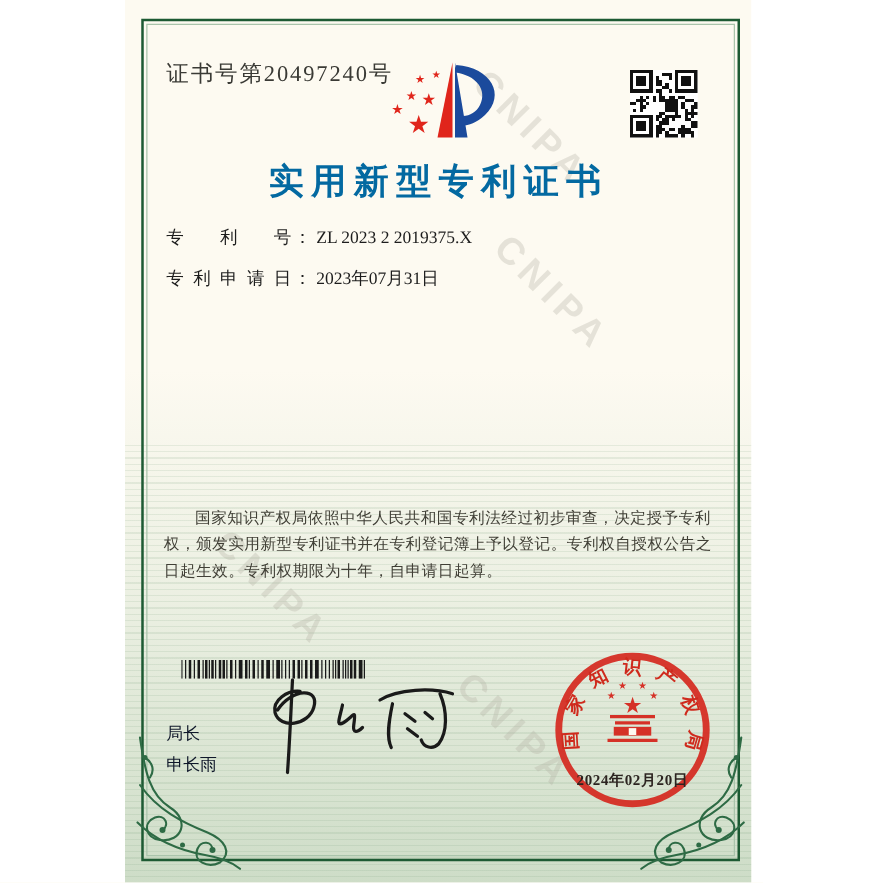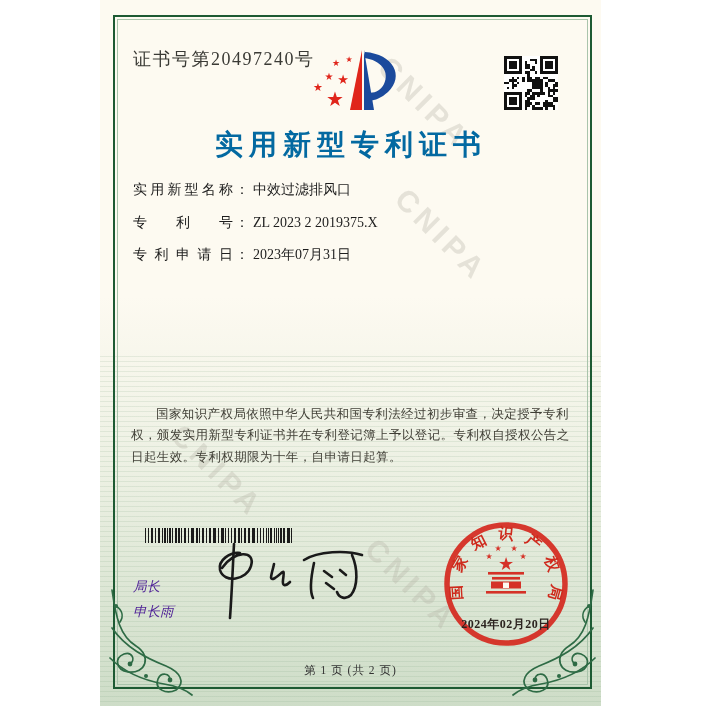--- a/index.html
+++ b/index.html
@@ -57,21 +57,21 @@
   .grant-2 .flabel{width:82px;}
   .paras{position:absolute;left:31px;right:26px;top:404px;}
   .paras p{
     margin:0 0 5px;font-size:12.5px;line-height:1.7;text-indent:2em;
     color:#403f36;letter-spacing:0.4px;
   }
   .barcode{position:absolute;left:45px;top:528px;width:152px;height:15px;}
   .signer{
     position:absolute;left:33px;top:574px;
     font-family:"Liberation Sans","DejaVu Sans",sans-serif;
-    font-size:13.5px;color:#4c1d95;line-height:25px;font-style:italic;
+    font-size:13.5px;color:#0f172a;line-height:25px;
   }
   .signature{position:absolute;left:100px;top:538px;width:175px;height:88px;}
   .seal{position:absolute;left:342px;top:520px;width:128px;height:128px;}
   .seal-date{
     position:absolute;left:0;right:0;top:96px;text-align:center;
     font-size:12px;font-weight:bold;color:#2c2420;letter-spacing:0.5px;
   }
   .footer{
     position:absolute;left:0;right:0;top:663px;text-align:center;
     font-size:11.5px;color:#333;letter-spacing:1px;
@@ -243,23 +243,20 @@
       <rect x="16" y="2" width="3" height="3" fill="#111"></rect>
       <rect x="0" y="14" width="7" height="7" fill="#111"></rect>
       <rect x="1" y="15" width="5" height="5" fill="#fff"></rect>
       <rect x="2" y="16" width="3" height="3" fill="#111"></rect>
     </svg>
 
   <div class="title">实用新型专利证书</div>
 
   <div class="fields">
     <div class="frow">
-      <span class="flabel">实用新型名称</span><span class="fcolon">：</span><span class="fvalue">中效过滤排风口</span>
-    </div>
-    <div class="frow">
       <span class="flabel">专利号</span><span class="fcolon">：</span><span class="fvalue">ZL 2023 2 2019375.X</span>
     </div>
     <div class="frow">
       <span class="flabel">专利申请日</span><span class="fcolon">：</span><span class="fvalue">2023年07月31日</span>
     </div>
   </div>
 
   <div class="paras">
     <p>国家知识产权局依照中华人民共和国专利法经过初步审查，决定授予专利权，颁发实用新型专利证书并在专利登记簿上予以登记。专利权自授权公告之日起生效。专利权期限为十年，自申请日起算。</p>
   </div>
@@ -377,14 +374,13 @@
       <path d="M10 18 C16 22 18 28 14 34"></path>
     </g>
     <g fill="#2e6b45">
       <circle cx="24" cy="76" r="2.4"></circle>
         <circle cx="64" cy="92" r="2.4"></circle>
       <circle cx="10" cy="18" r="2"></circle>
         <circle cx="40" cy="88" r="2"></circle>
     </g>
   </svg>
 
-  <div class="footer">第 1 页 (共 2 页)</div>
 </div>
 
 </body></html>

